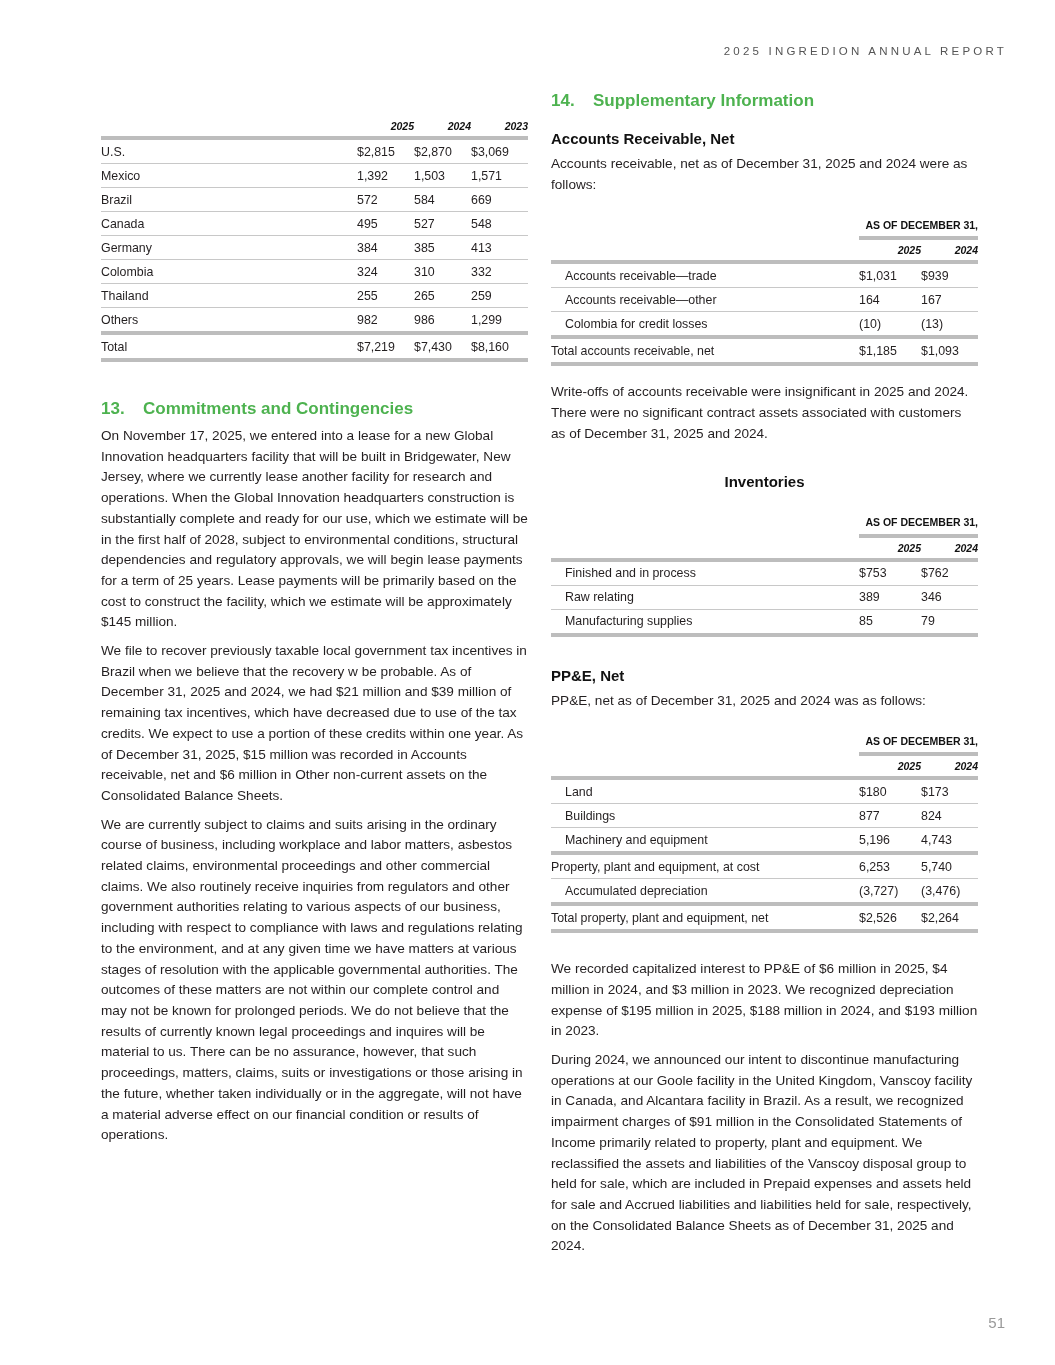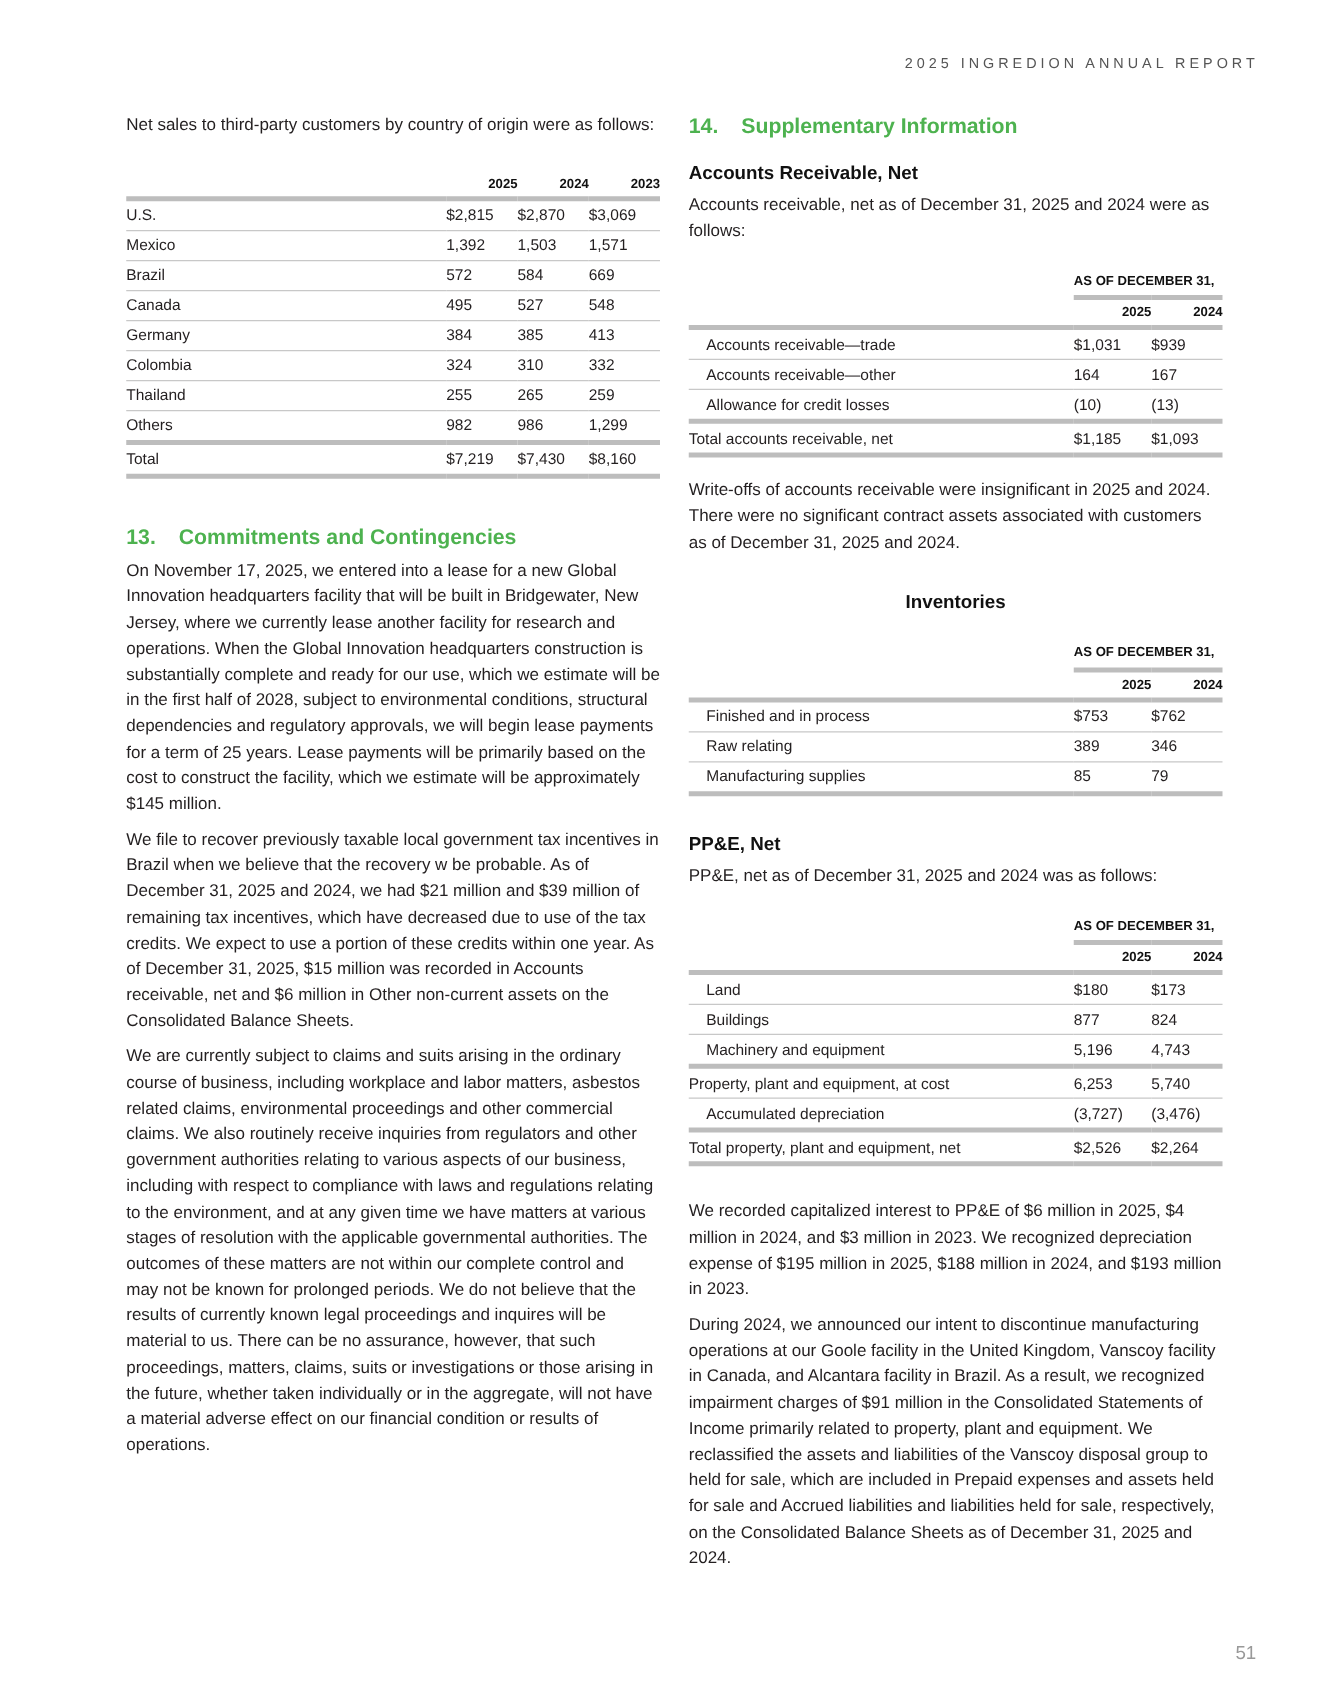--- a/index.html
+++ b/index.html
@@ -12,36 +12,35 @@
   .col-right { left: 551px; }
   p { margin: 0; font-size: 13.6px; line-height: 20.7px; }
   p + p { margin-top: 8px; }
   .section-title { color: #4db24f; font-weight: bold; font-size: 17px; margin: 0; line-height: 22px; }
   .section-title .num { display: inline-block; width: 42px; }
   h3.sub { font-size: 15px; font-weight: bold; margin: 0 0 4px 0; line-height: 22px; color: #111; }
   table.fin { width: 100%; border-collapse: collapse; font-size: 12.4px; }
   table.fin td, table.fin th { padding: 0; height: 23px; vertical-align: middle; }
   table.fin th { font-size: 10.5px; font-weight: bold; text-align: right; height: 20px; color: #111; }
   table.fin .num { text-align: left; }
-  table.fin tr.head th { border-bottom: 4px solid #bdbdbd; }
+  table.fin tr.head th { border-bottom: 4px solid #bdbdbd; font-style: italic; }
   table.fin tr.row td { border-bottom: 1px solid #c8c8c8; }
   table.fin tr.pre-total td { border-bottom: 4px solid #bdbdbd; }
   table.fin tr.total td { border-bottom: 4px solid #bdbdbd; }
   table.fin td.indent { padding-left: 14px; }
-  .group-head { font-size: 10.5px; font-weight: bold; padding-bottom: 3px; border-bottom: 4px solid #bdbdbd; color: #111; }
+  .group-head { font-size: 10.5px; font-weight: bold; text-align: right; padding-bottom: 3px; border-bottom: 4px solid #bdbdbd; color: #111; }
   .w70 { width: 62px; }
   .w57 { width: 57px; }
 </style>
 </head>
 <body>
 
 <div class="running-head">2025 INGREDION ANNUAL REPORT</div>
 
 <div class="col col-left">
-  <p>Net sales to third-party customers by country of origin were as follows:</p>
 
   <table class="fin" style="margin-top:26px;">
     <tbody>
         <tr class="head">
       <th style="text-align:left;"></th>
       <th class="w57">2025</th>
       <th class="w57">2024</th>
       <th class="w57">2023</th>
     </tr>
     <tr class="row">
@@ -132,21 +131,21 @@
       <td class="indent">Accounts receivable—trade</td>
       <td class="num">$1,031</td>
       <td class="num">$939</td>
     </tr>
     <tr class="row">
       <td class="indent">Accounts receivable—other</td>
       <td class="num">164</td>
       <td class="num">167</td>
     </tr>
     <tr class="pre-total">
-      <td class="indent">Allowance for credit losses</td>
+      <td class="indent">Colombia for credit losses</td>
       <td class="num">(10)</td>
       <td class="num">(13)</td>
     </tr>
     <tr class="total">
       <td>Total accounts receivable, net</td>
       <td class="num">$1,185</td>
       <td class="num">$1,093</td>
     </tr>
   </tbody>
     </table>

